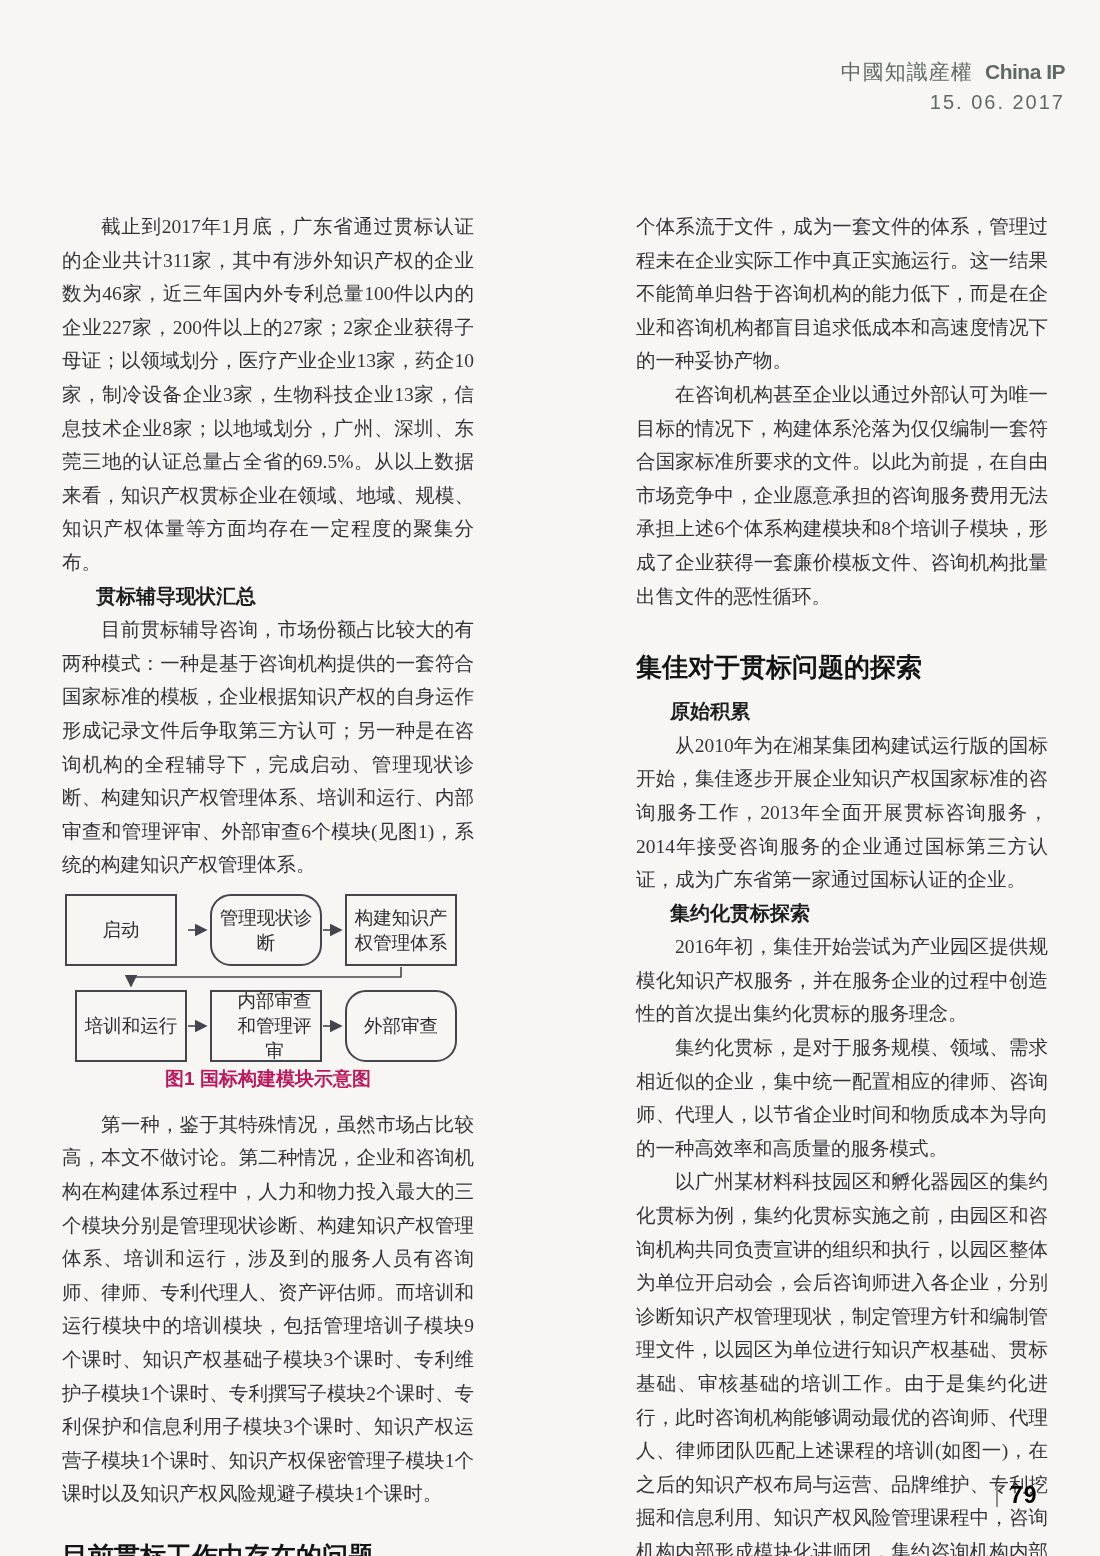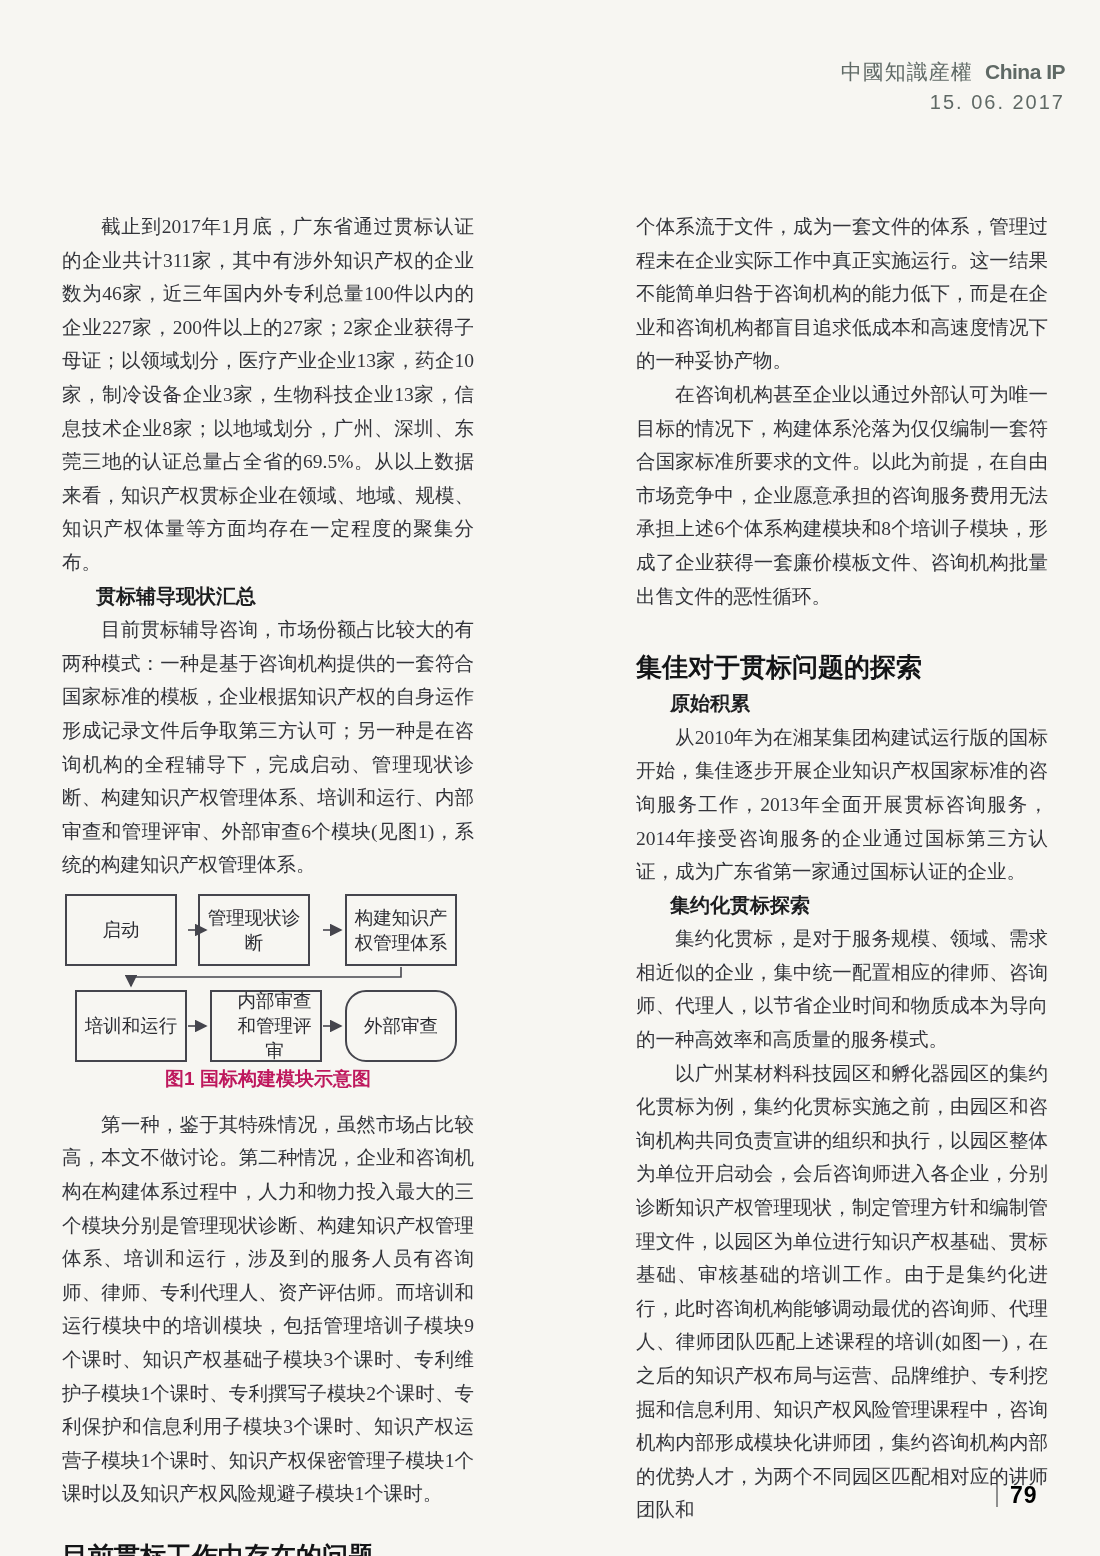--- a/index.html
+++ b/index.html
@@ -35,40 +35,40 @@
     margin:0;font-size:19.5px;line-height:33.6px;
     text-align:justify;text-indent:2em;
   }
   .para.noindent{text-indent:0;}
   .subhead{
     margin:0;font-family:"Liberation Sans","DejaVu Sans",sans-serif;
     font-weight:bold;font-size:20px;line-height:33.6px;
     text-indent:1.7em;color:#1d1e20;
   }
   .section-head{
-    margin:27px 0 2px 0;
+    margin:27px 0 10px 0;
     font-family:"Liberation Sans","DejaVu Sans",sans-serif;
     font-weight:bold;font-size:26px;line-height:36px;
     color:#141517;text-indent:0;
   }
   .col.right .section-head{margin-top:36px;}
   
   .figure{
     position:relative;height:206px;margin:8px 0 12px 0;
     font-family:"Liberation Sans","DejaVu Sans",sans-serif;
   }
   .fig-box{
     position:absolute;width:112px;height:72px;box-sizing:border-box;
     border:2px solid #45454d;background:transparent;
     display:flex;align-items:center;justify-content:center;
     text-align:center;font-size:18.5px;line-height:25px;
     color:#2c2d33;padding:0 3px;
   }
   .fig-box.b1{left:3px;top:4px;text-align:center;}
-  .fig-box.b2{left:136px;top:4px;}
+  .fig-box.b2{left:148px;top:4px;border-radius:21px;}
   .fig-box.b3{left:283px;top:4px;}
   .fig-box.b4{left:13px;top:100px;}
   .fig-box.b5{left:148px;top:100px;padding-left:20px;}
   .fig-box.b6{left:283px;top:100px;border-radius:21px;}
   .fig-arrows{position:absolute;left:0;top:0;}
   .fig-caption{
     position:absolute;left:0;top:176px;width:100%;
     text-align:center;font-weight:bold;font-size:19px;color:#be185d;
   }
   
@@ -125,20 +125,21 @@
 
   </div>
 
   <div class="col right">
     <p class="para noindent">个体系流于文件，成为一套文件的体系，管理过程未在企业实际工作中真正实施运行。这一结果不能简单归咎于咨询机构的能力低下，而是在企业和咨询机构都盲目追求低成本和高速度情况下的一种妥协产物。</p>
     <p class="para">在咨询机构甚至企业以通过外部认可为唯一目标的情况下，构建体系沦落为仅仅编制一套符合国家标准所要求的文件。以此为前提，在自由市场竞争中，企业愿意承担的咨询服务费用无法承担上述6个体系构建模块和8个培训子模块，形成了企业获得一套廉价模板文件、咨询机构批量出售文件的恶性循环。</p>
     <h2 class="section-head">集佳对于贯标问题的探索</h2>
     <h3 class="subhead">原始积累</h3>
     <p class="para">从2010年为在湘某集团构建试运行版的国标开始，集佳逐步开展企业知识产权国家标准的咨询服务工作，2013年全面开展贯标咨询服务，2014年接受咨询服务的企业通过国标第三方认证，成为广东省第一家通过国标认证的企业。</p>
     <h3 class="subhead">集约化贯标探索</h3>
+    <p class="para">2016年初，集佳开始尝试为产业园区提供规模化知识产权服务，并在服务企业的过程中创造性的首次提出集约化贯标的服务理念。</p>
     <p class="para">集约化贯标，是对于服务规模、领域、需求相近似的企业，集中统一配置相应的律师、咨询师、代理人，以节省企业时间和物质成本为导向的一种高效率和高质量的服务模式。</p>
     <p class="para">以广州某材料科技园区和孵化器园区的集约化贯标为例，集约化贯标实施之前，由园区和咨询机构共同负责宣讲的组织和执行，以园区整体为单位开启动会，会后咨询师进入各企业，分别诊断知识产权管理现状，制定管理方针和编制管理文件，以园区为单位进行知识产权基础、贯标基础、审核基础的培训工作。由于是集约化进行，此时咨询机构能够调动最优的咨询师、代理人、律师团队匹配上述课程的培训(如图一)，在之后的知识产权布局与运营、品牌维护、专利挖掘和信息利用、知识产权风险管理课程中，咨询机构内部形成模块化讲师团，集约咨询机构内部的优势人才，为两个不同园区匹配相对应的讲师团队和</p>
   </div>
 
   <div class="footer">
     <div class="bar"></div>
     <div class="num">79</div>
   </div>
 
 </div>

